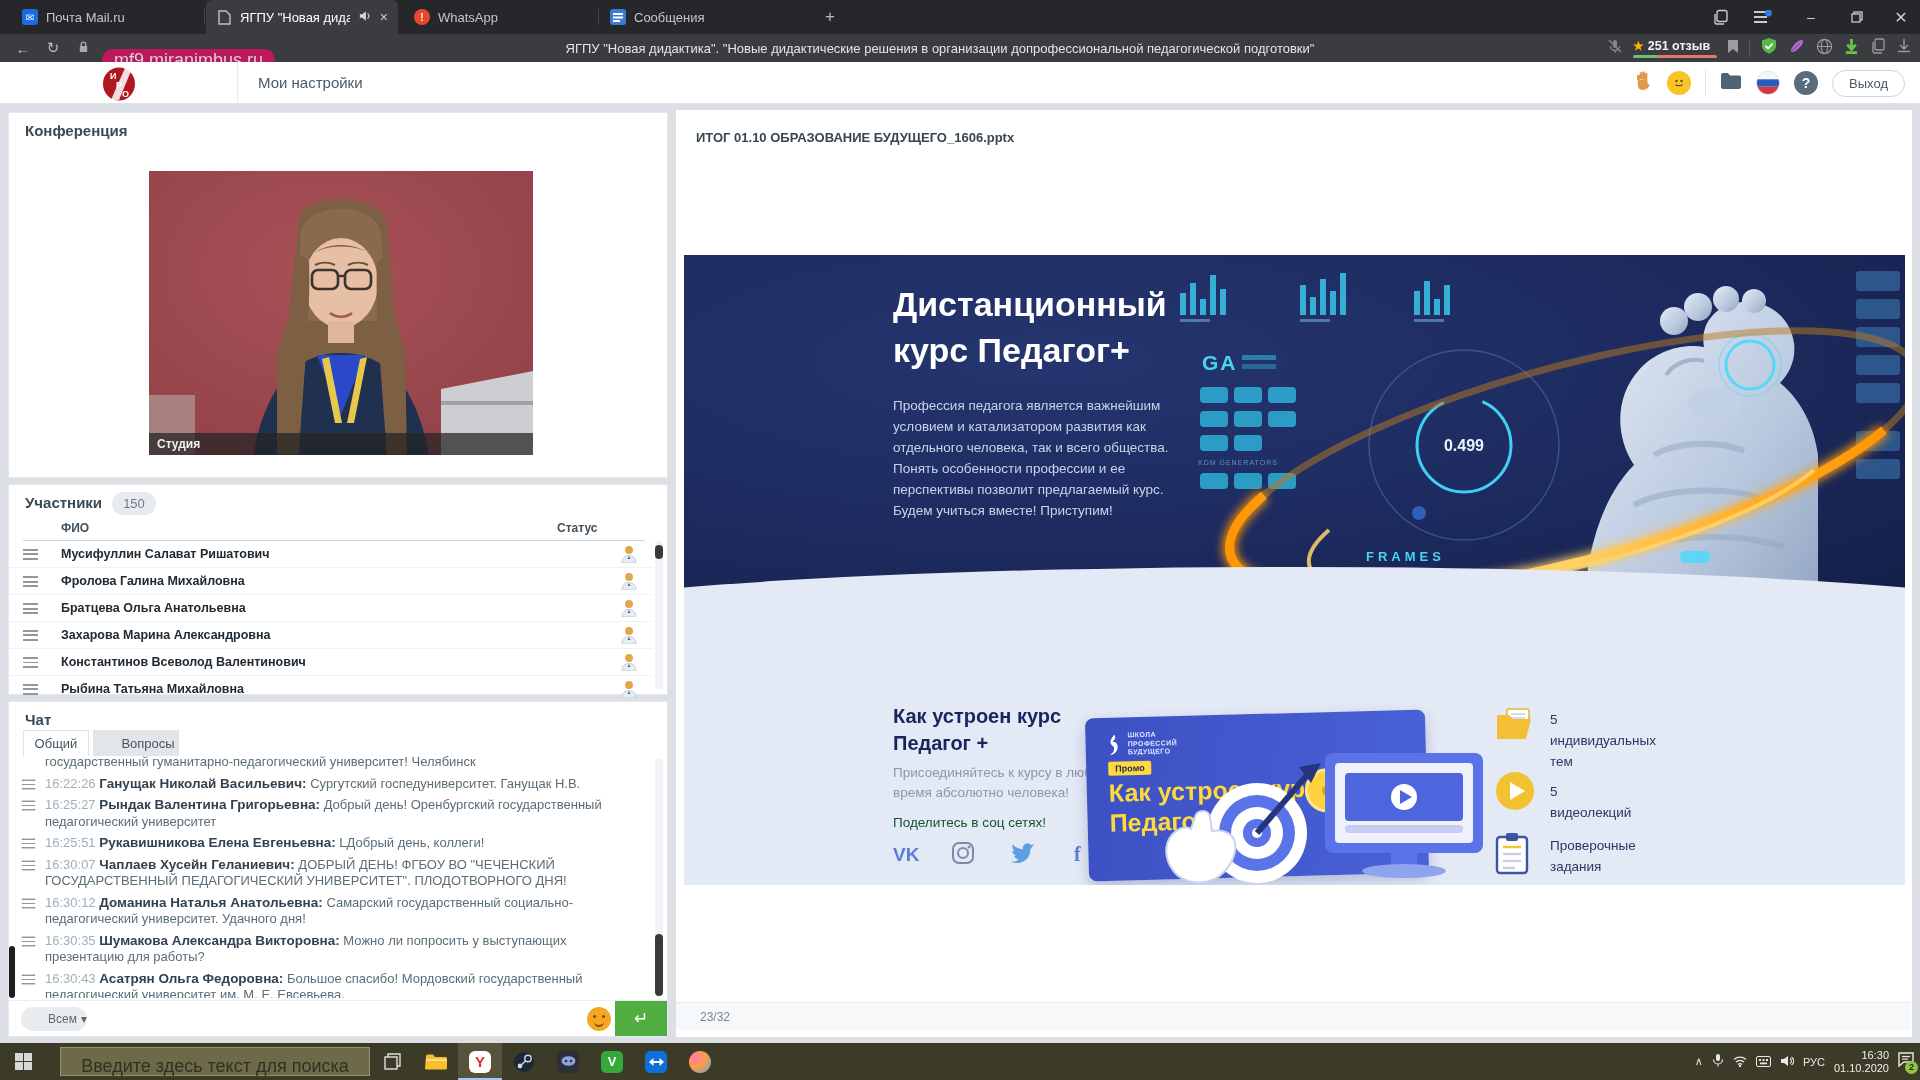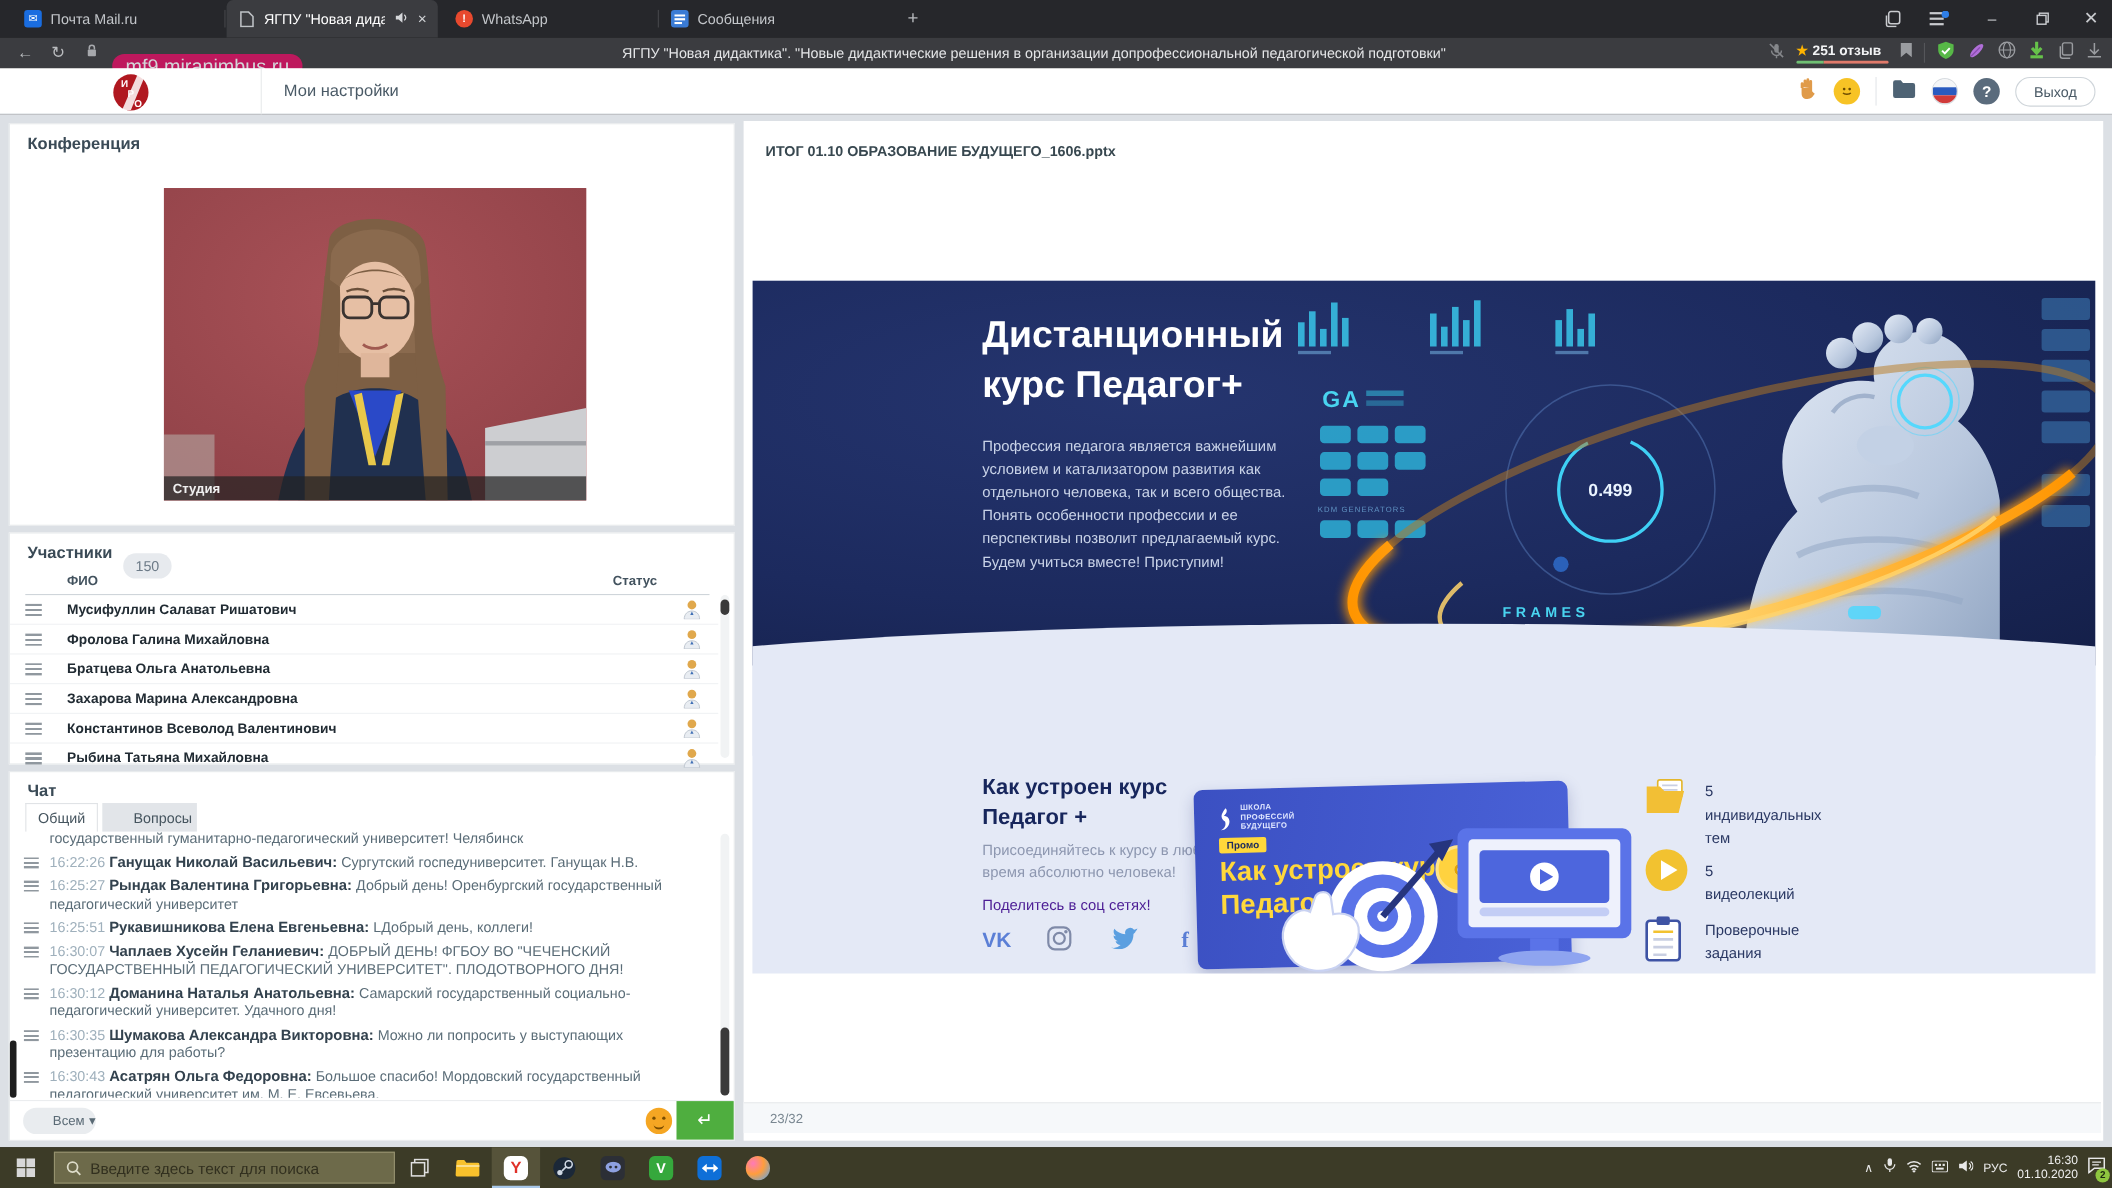--- a/index.html
+++ b/index.html
@@ -47,21 +47,21 @@
   .main-bg { position:absolute; left:0; top:104px; width:1920px; height:939px; background:#dce0e5; }
   .panel { position:absolute; background:#fff; border:1px solid #e6e9ec; }
   .panel-title { position:absolute; left:16px; top:9px; font-size:15px; font-weight:bold; color:#3a4a56; }
 
   
   .video-box { position:absolute; left:140px; top:58px; width:384px; height:284px; overflow:hidden; background:#9d4b50; }
   .video-label { position:absolute; left:0; bottom:0; width:100%; height:22px; background:rgba(35,35,35,.72);
                  color:#f0f0f0; font-size:12px; font-weight:bold; line-height:22px; padding-left:8px; }
 
   
-  .pt-badge { position:absolute; left:103px; top:18px; min-width:44px; height:23px; background:#e7eaee;
+  .pt-badge { position:absolute; left:103px; top:7px; min-width:44px; height:23px; background:#e7eaee;
               border-radius:12px; color:#6d7b88; font-size:13px; display:flex; align-items:center; justify-content:center; }
   .pt-colhdr { position:absolute; top:36px; font-size:12px; font-weight:bold; color:#42525e; }
   .pt-hr { position:absolute; left:14px; top:55px; width:622px; height:1px; background:#cfd5da; }
   .pt-row { position:absolute; left:0; width:644px; height:27px; border-bottom:1px solid #f0f2f4; }
   .pt-row .nm { position:absolute; left:52px; top:6px; font-size:12.5px; font-weight:bold; color:#212b33; }
   .burger { display:inline-block; width:15px; height:11px;
             background:linear-gradient(#90989f 0 2px, transparent 2px 4.5px, #90989f 4.5px 6.5px, transparent 6.5px 9px, #90989f 9px 11px); }
   .pt-row .burger { position:absolute; left:14px; top:8px; }
   .avatar { position:absolute; left:612px; top:4px; width:16px; height:18px; }
   .pt-scroll { position:absolute; right:4px; top:56px; width:8px; height:148px; background:#f1f3f4; border-radius:4px; }
@@ -100,21 +100,21 @@
   .slide { position:absolute; left:8px; top:145px; width:1221px; height:630px; overflow:hidden; background:#e4e9f6; }
   .slide-top { position:absolute; left:0; top:0; width:1221px; height:350px;
                background:radial-gradient(ellipse at 30% 30%, #25356f 0%, #1c2a5e 55%, #141f48 100%); }
   .slide-curve { position:absolute; left:-200px; top:312px; width:1620px; height:120px; background:#e4e9f6;
                  border-radius:50% 50% 0 0; }
   .slide-title { position:absolute; left:209px; top:26px; color:#fff; font-size:34px; font-weight:bold; line-height:46px; }
   .slide-para { position:absolute; left:209px; top:140px; color:#c9d3e8; font-size:13.5px; line-height:21px; }
   .hud { position:absolute; left:430px; top:0; width:791px; height:368px; }
   .sb-head { position:absolute; left:209px; top:448px; color:#17265c; font-size:20px; font-weight:bold; line-height:27px; }
   .sb-sub { position:absolute; left:209px; top:508px; color:#8d97b0; font-size:13.5px; line-height:20px; }
-  .sb-share { position:absolute; left:209px; top:560px; color:#4c1d95; font-size:13.5px; }
+  .sb-share { position:absolute; left:209px; top:560px; color:#14532d; font-size:13.5px; }
   .soc-row { position:absolute; left:209px; top:586px; width:220px; height:30px; }
   .soc { position:absolute; top:0; width:26px; height:26px; }
   .promo-card { position:absolute; left:403px; top:459px; width:340px; height:163px; border-radius:8px;
                 background:linear-gradient(100deg,#3b50c2,#4a62d8); transform:rotate(-1.5deg); box-shadow:0 6px 14px rgba(30,45,120,.25); }
   .card-logo { position:absolute; left:22px; top:14px; display:flex; gap:6px; align-items:center; }
   .card-logo .txt { color:#dfe6ff; font-size:7px; font-weight:bold; line-height:8.5px; letter-spacing:.4px; }
   .promo-chip { position:absolute; left:22px; top:44px; background:#ffd83b; color:#1c2a5e; font-size:9px;
                 font-weight:bold; padding:2px 7px; border-radius:2px; }
   .card-title { position:absolute; left:22px; top:60px; color:#ffd83b; font-size:25px; font-weight:bold; line-height:30px; }
   .card-circle { position:absolute; left:218px; top:56px; width:44px; height:44px; border-radius:50%; background:#ffd23f;
@@ -123,22 +123,22 @@
                  background:#fff; box-shadow:inset 0 0 0 3px #e3a400; }
   .card-art { position:absolute; left:455px; top:470px; width:360px; height:160px; }
   .feat { position:absolute; left:811px; }
   .feat .lbl { position:absolute; left:55px; top:2px; color:#2a3863; font-size:13.5px; line-height:21px; }
   .pagebar { position:absolute; left:0; top:892px; width:1234px; height:28px; background:#f6f8fa; border-top:1px solid #e8eaec; }
   .pagebar span { position:absolute; left:24px; top:7px; font-size:12px; color:#7a8791; }
 
   
   .taskbar { position:absolute; left:0; top:1043px; width:1920px; height:37px; background:#3c3b27; display:flex; align-items:center; }
   .tb-start { width:46px; height:37px; display:flex; align-items:center; justify-content:center; }
-  .tb-search { width:310px; height:29px; margin-left:3px; background:#6d6a4a; border:1px solid #96926f;
-               display:flex; align-items:center; gap:8px; padding:0 10px; color:#32301f; font-size:14px; }
+  .tb-search { width:310px; height:29px; margin-left:14px; background:#6d6a4a; border:1px solid #96926f;
+               display:flex; align-items:center; gap:8px; padding:0 10px; color:#32301f; font-size:18px;flex-direction:column; }
   .tb-ico { width:44px; height:37px; display:flex; align-items:center; justify-content:center; }
   .tb-ico.active { background:#56533a; box-shadow:inset 0 -2px 0 #a8c7e8; }
   .tray { position:absolute; right:6px; top:0; height:37px; display:flex; align-items:center; gap:9px; color:#e8e8e8; }
   .tray .txt { font-size:11px; }
   .clock { text-align:right; font-size:11px; line-height:13px; color:#f0f0f0; }
   .badge2 { position:absolute; right:-4px; bottom:-3px; width:13px; height:13px; border-radius:50%;
             background:#8ec63f; color:#1d2a10; font-size:9px; font-weight:bold; text-align:center; line-height:13px; }
 </style>
 </head>
 <body>

